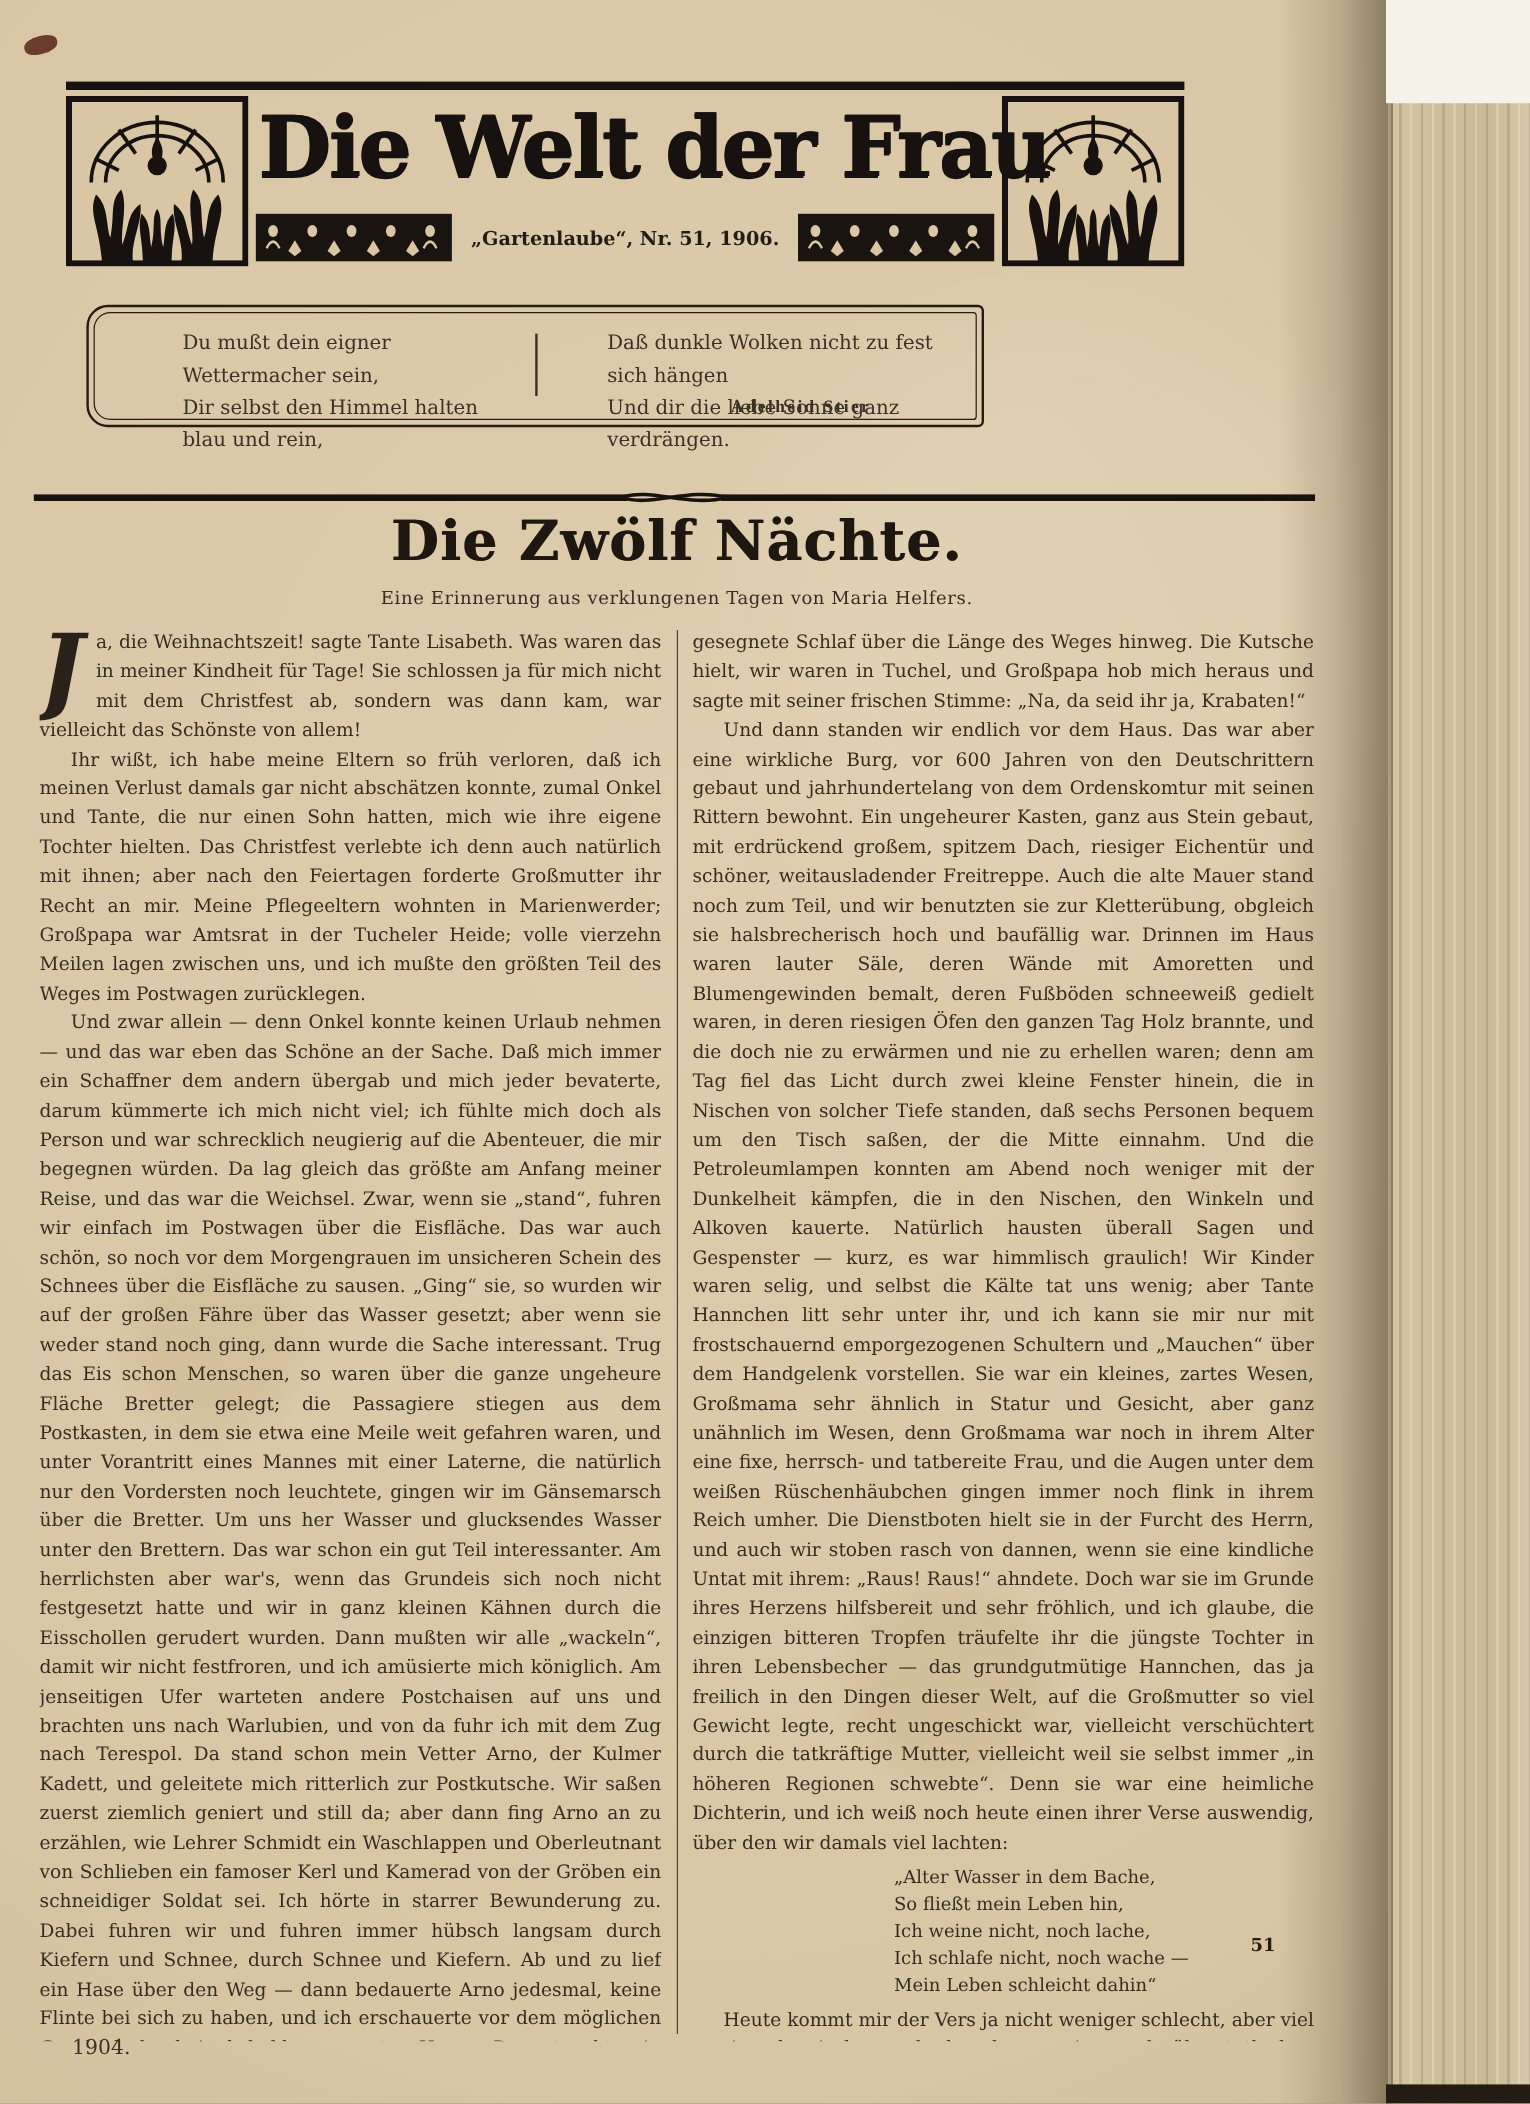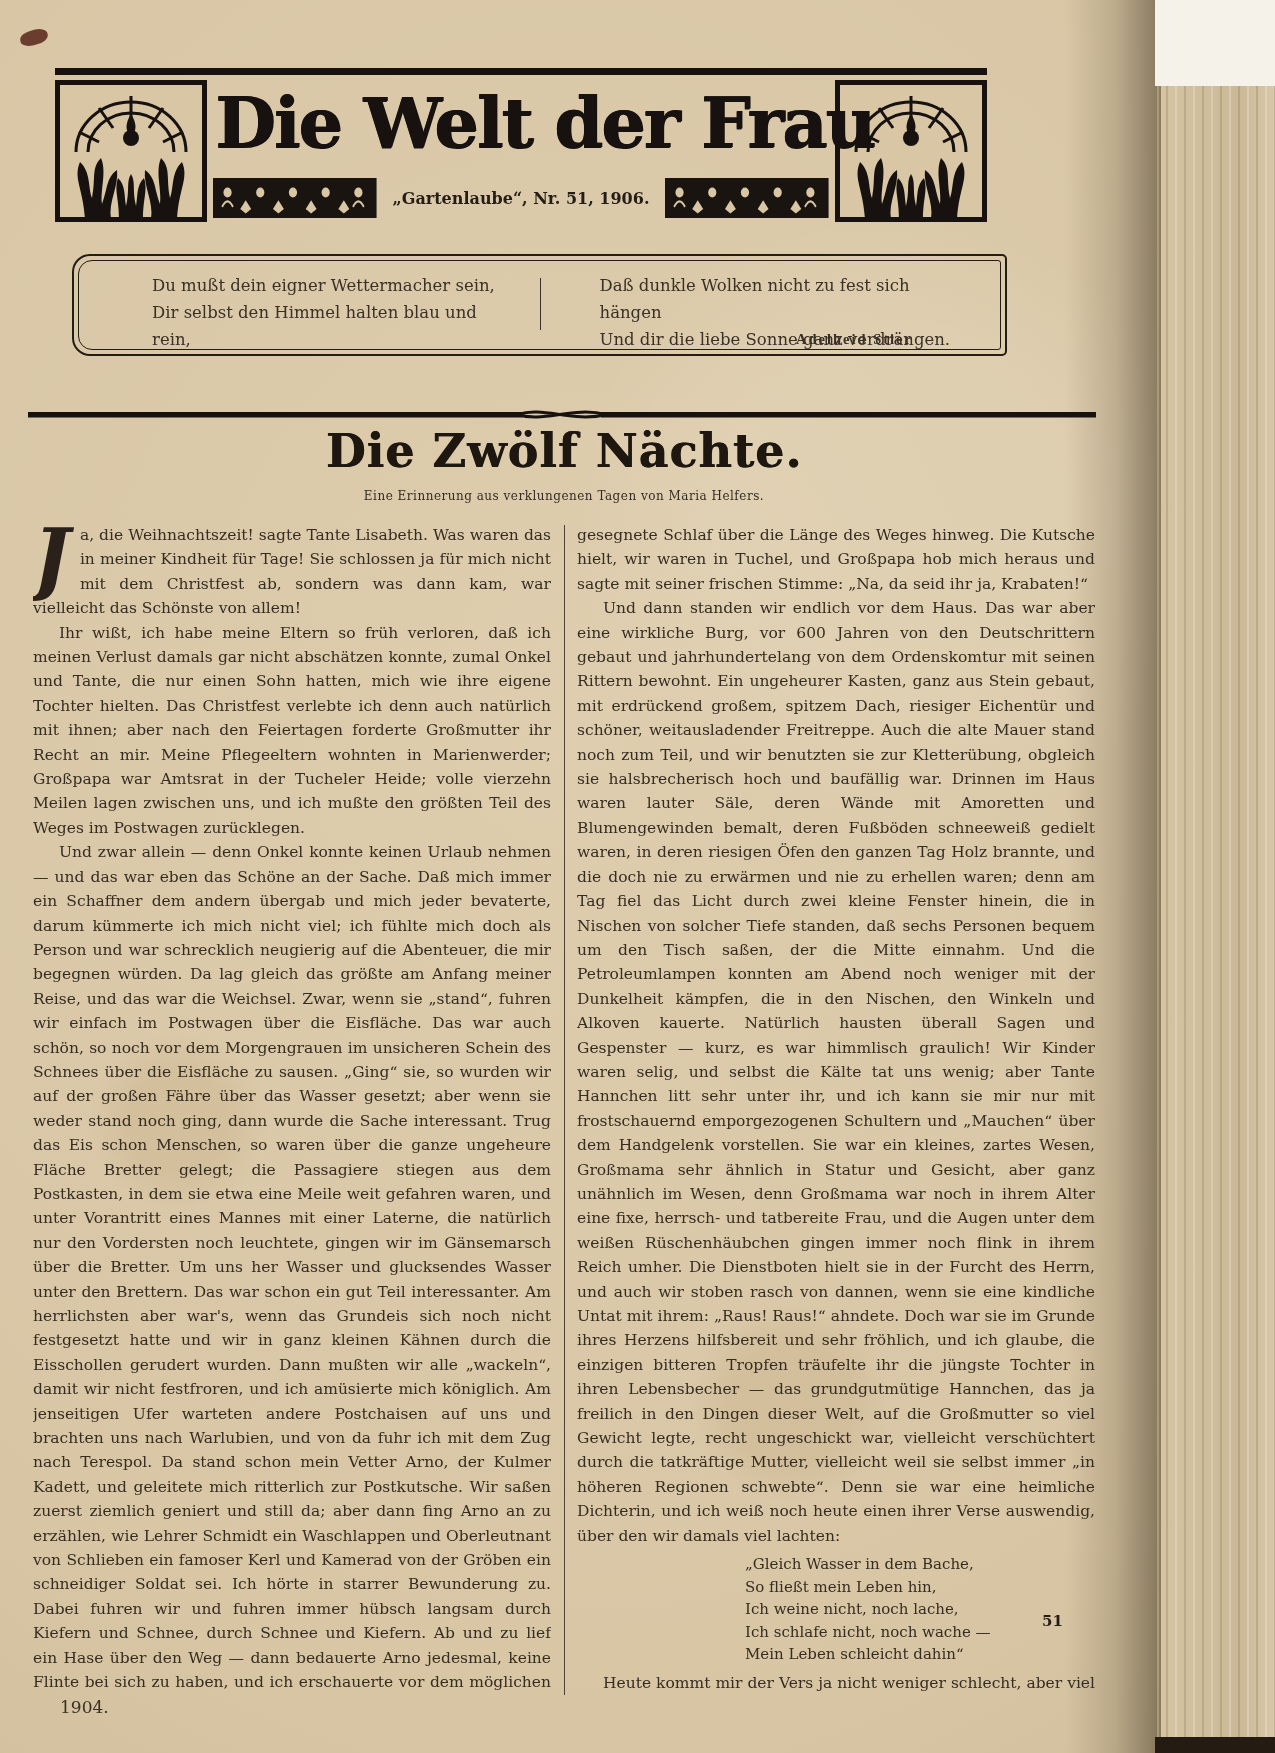--- a/index.html
+++ b/index.html
@@ -34,40 +34,40 @@
   .corner-panel.right { right:0; transform:scaleX(-1); }
   .masthead-title { position:absolute; left:160px; right:160px; top:6px; text-align:center;
     font-size:70px; font-weight:bold; letter-spacing:-2px; color:#171210;
     text-shadow:1px 0 0 #171210, 0 1px 0 #171210; white-space:nowrap; }
   .sub-band { position:absolute; left:158px; right:158px; bottom:2px; height:40px; display:flex; align-items:stretch; }
   .strip { flex:1 1 0; height:100%; }
   .masthead-sub { flex:0 0 auto; padding:0 16px; display:flex; align-items:center;
     font-size:16px; font-weight:bold; color:#241d15; white-space:nowrap; }
 
   
-  .epigraph { position:absolute; left:72px; top:254px; width:935px; height:102px;
+  .epigraph { position:absolute; left:72px; top:254px; width:748px; height:102px;
     border:2px solid #241d15; border-radius:18px 5px 5px 18px; }
   .epigraph::before { content:""; position:absolute; inset:4px; border:1.5px solid #241d15;
     border-radius:14px 3px 3px 14px; }
   .epi-cols { position:absolute; inset:0; display:flex; }
   .epi-col { width:50%; padding:16px 30px 0 78px; font-size:16.5px; line-height:27px; color:#3a3126; }
   .epi-col.right { padding:16px 40px 18px 60px; }
   .epi-divider { position:absolute; left:50%; top:22px; width:1.5px; height:52px; background:#3a3126; }
   .epi-attribution { position:absolute; right:92px; bottom:6px; font-size:14.5px; font-weight:bold;
     letter-spacing:2px; color:#3a3126;font-family:Liberation Serif, serif; }
 
   
   .header-rule { position:absolute; left:28px; top:406px; width:1068px; height:18px; }
 
   
   .article-title { position:absolute; left:33px; top:424px; width:1062px; text-align:center;
     font-size:46px; font-weight:bold; color:#1d1710; letter-spacing:1px;
     text-shadow:.6px 0 0 #1d1710; }
   .article-byline { position:absolute; left:33px; top:489px; width:1062px; text-align:center;
-    font-size:12px; color:#352c22; letter-spacing:.5px; }
+    font-size:15px; color:#352c22; letter-spacing:.5px; }
 
   .columns { position:absolute; left:33px; top:523px; width:1062px; height:1178px; display:flex; gap:26px; }
   .columns .col-divider { position:absolute; left:50%; top:2px; bottom:6px; width:1.2px; background:#4d4335; }
   .col { width:518px; height:100%; overflow:hidden; text-align:justify;
     font-size:15.5px; line-height:24.4px; color:#362d22; }
   .col p { margin:0; }
   .col p.indent { text-indent:26px; }
   .dropcap { float:left; font-size:78px; line-height:62px; font-weight:bold; font-style:italic;
     padding:4px 10px 0 0; color:#2a221a; }
   .poem { padding:5px 0 5px 168px; text-align:left; font-size:15px; line-height:22.5px; }
@@ -202,21 +202,21 @@
   <div class="columns">
     <div class="col">
       <p><span class="dropcap">J</span><span>a, die Weihnachtszeit! sagte Tante Lisabeth. Was waren das in meiner Kindheit für Tage! Sie schlossen ja für mich nicht mit dem Christfest ab, sondern was dann kam, war vielleicht das Schönste von allem!</span></p>
       <p class="indent">Ihr wißt, ich habe meine Eltern so früh verloren, daß ich meinen Verlust damals gar nicht abschätzen konnte, zumal Onkel und Tante, die nur einen Sohn hatten, mich wie ihre eigene Tochter hielten. Das Christfest verlebte ich denn auch natürlich mit ihnen; aber nach den Feiertagen forderte Großmutter ihr Recht an mir. Meine Pflegeeltern wohnten in Marienwerder; Großpapa war Amtsrat in der Tucheler Heide; volle vierzehn Meilen lagen zwischen uns, und ich mußte den größten Teil des Weges im Postwagen zurücklegen.</p>
       <p class="indent">Und zwar allein — denn Onkel konnte keinen Urlaub nehmen — und das war eben das Schöne an der Sache. Daß mich immer ein Schaffner dem andern übergab und mich jeder bevaterte, darum kümmerte ich mich nicht viel; ich fühlte mich doch als Person und war schrecklich neugierig auf die Abenteuer, die mir begegnen würden. Da lag gleich das größte am Anfang meiner Reise, und das war die Weichsel. Zwar, wenn sie „stand“, fuhren wir einfach im Postwagen über die Eisfläche. Das war auch schön, so noch vor dem Morgengrauen im unsicheren Schein des Schnees über die Eisfläche zu sausen. „Ging“ sie, so wurden wir auf der großen Fähre über das Wasser gesetzt; aber wenn sie weder stand noch ging, dann wurde die Sache interessant. Trug das Eis schon Menschen, so waren über die ganze ungeheure Fläche Bretter gelegt; die Passagiere stiegen aus dem Postkasten, in dem sie etwa eine Meile weit gefahren waren, und unter Vorantritt eines Mannes mit einer Laterne, die natürlich nur den Vordersten noch leuchtete, gingen wir im Gänsemarsch über die Bretter. Um uns her Wasser und glucksendes Wasser unter den Brettern. Das war schon ein gut Teil interessanter. Am herrlichsten aber war's, wenn das Grundeis sich noch nicht festgesetzt hatte und wir in ganz kleinen Kähnen durch die Eisschollen gerudert wurden. Dann mußten wir alle „wackeln“, damit wir nicht festfroren, und ich amüsierte mich königlich. Am jenseitigen Ufer warteten andere Postchaisen auf uns und brachten uns nach Warlubien, und von da fuhr ich mit dem Zug nach Terespol. Da stand schon mein Vetter Arno, der Kulmer Kadett, und geleitete mich ritterlich zur Postkutsche. Wir saßen zuerst ziemlich geniert und still da; aber dann fing Arno an zu erzählen, wie Lehrer Schmidt ein Waschlappen und Oberleutnant von Schlieben ein famoser Kerl und Kamerad von der Gröben ein schneidiger Soldat sei. Ich hörte in starrer Bewunderung zu. Dabei fuhren wir und fuhren immer hübsch langsam durch Kiefern und Schnee, durch Schnee und Kiefern. Ab und zu lief ein Hase über den Weg — dann bedauerte Arno jedesmal, keine Flinte bei sich zu haben, und ich erschauerte vor dem möglichen Geschick des beinah beklagenswerten Hasen. Dann tauchte ein See auf, und wir verabredeten, tüchtig miteinander zu schliddern. Allmählich half uns der</p>
     </div>
     <div class="col">
       <p>gesegnete Schlaf über die Länge des Weges hinweg. Die Kutsche hielt, wir waren in Tuchel, und Großpapa hob mich heraus und sagte mit seiner frischen Stimme: „Na, da seid ihr ja, Krabaten!“</p>
       <p class="indent">Und dann standen wir endlich vor dem Haus. Das war aber eine wirkliche Burg, vor 600 Jahren von den Deutschrittern gebaut und jahrhundertelang von dem Ordenskomtur mit seinen Rittern bewohnt. Ein ungeheurer Kasten, ganz aus Stein gebaut, mit erdrückend großem, spitzem Dach, riesiger Eichentür und schöner, weitausladender Freitreppe. Auch die alte Mauer stand noch zum Teil, und wir benutzten sie zur Kletterübung, obgleich sie halsbrecherisch hoch und baufällig war. Drinnen im Haus waren lauter Säle, deren Wände mit Amoretten und Blumengewinden bemalt, deren Fußböden schneeweiß gedielt waren, in deren riesigen Öfen den ganzen Tag Holz brannte, und die doch nie zu erwärmen und nie zu erhellen waren; denn am Tag fiel das Licht durch zwei kleine Fenster hinein, die in Nischen von solcher Tiefe standen, daß sechs Personen bequem um den Tisch saßen, der die Mitte einnahm. Und die Petroleumlampen konnten am Abend noch weniger mit der Dunkelheit kämpfen, die in den Nischen, den Winkeln und Alkoven kauerte. Natürlich hausten überall Sagen und Gespenster — kurz, es war himmlisch graulich! Wir Kinder waren selig, und selbst die Kälte tat uns wenig; aber Tante Hannchen litt sehr unter ihr, und ich kann sie mir nur mit frostschauernd emporgezogenen Schultern und „Mauchen“ über dem Handgelenk vorstellen. Sie war ein kleines, zartes Wesen, Großmama sehr ähnlich in Statur und Gesicht, aber ganz unähnlich im Wesen, denn Großmama war noch in ihrem Alter eine fixe, herrsch- und tatbereite Frau, und die Augen unter dem weißen Rüschenhäubchen gingen immer noch flink in ihrem Reich umher. Die Dienstboten hielt sie in der Furcht des Herrn, und auch wir stoben rasch von dannen, wenn sie eine kindliche Untat mit ihrem: „Raus! Raus!“ ahndete. Doch war sie im Grunde ihres Herzens hilfsbereit und sehr fröhlich, und ich glaube, die einzigen bitteren Tropfen träufelte ihr die jüngste Tochter in ihren Lebensbecher — das grundgutmütige Hannchen, das ja freilich in den Dingen dieser Welt, auf die Großmutter so viel Gewicht legte, recht ungeschickt war, vielleicht verschüchtert durch die tatkräftige Mutter, vielleicht weil sie selbst immer „in höheren Regionen schwebte“. Denn sie war eine heimliche Dichterin, und ich weiß noch heute einen ihrer Verse auswendig, über den wir damals viel lachten:</p>
       <div class="poem">
-        <div>„Gleich Wasser in dem Bache,</div>
+        <div>„Alter Wasser in dem Bache,</div>
         <div>So fließt mein Leben hin,</div>
         <div>Ich weine nicht, noch lache,</div>
         <div>Ich schlafe nicht, noch wache —</div>
         <div>Mein Leben schleicht dahin“</div>
       </div>
       <p class="indent">Heute kommt mir der Vers ja nicht weniger schlecht, aber viel weniger komisch vor als damals, wo wir uns darüber totlachen wollten und die arme Tante Hannchen mit unsern spöttischen Zitaten bis zu Tränen rührten. Sie selbst aber zitierte leider auch fortwährend, besonders aus Schiller, bis</p>
     </div>
     <div class="col-divider"></div>
   </div>
 

